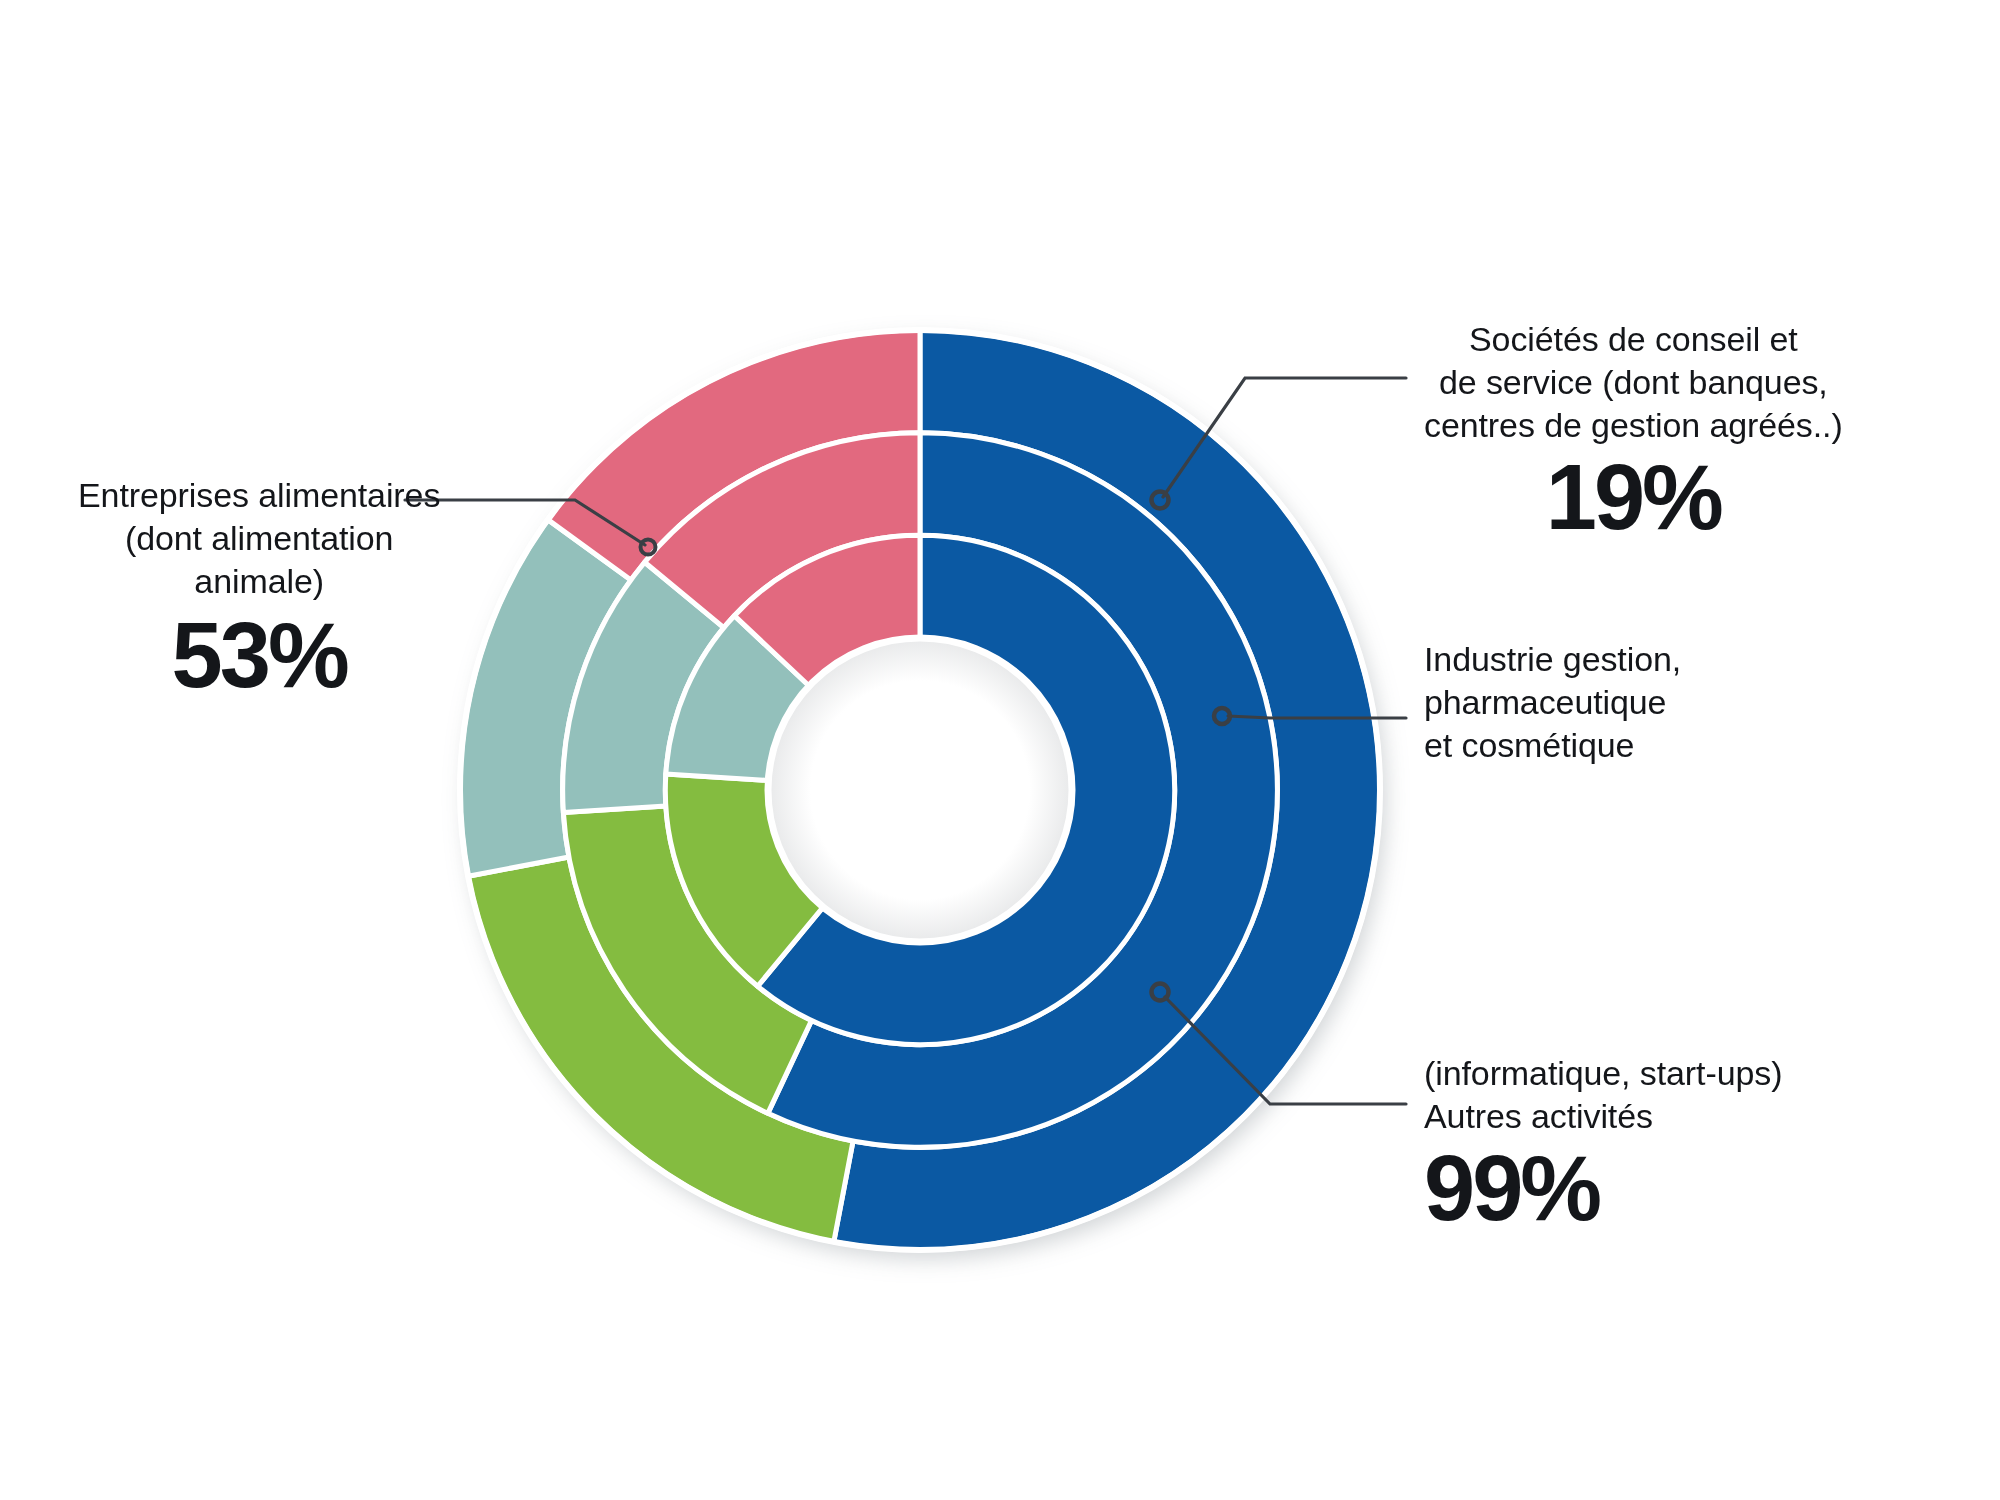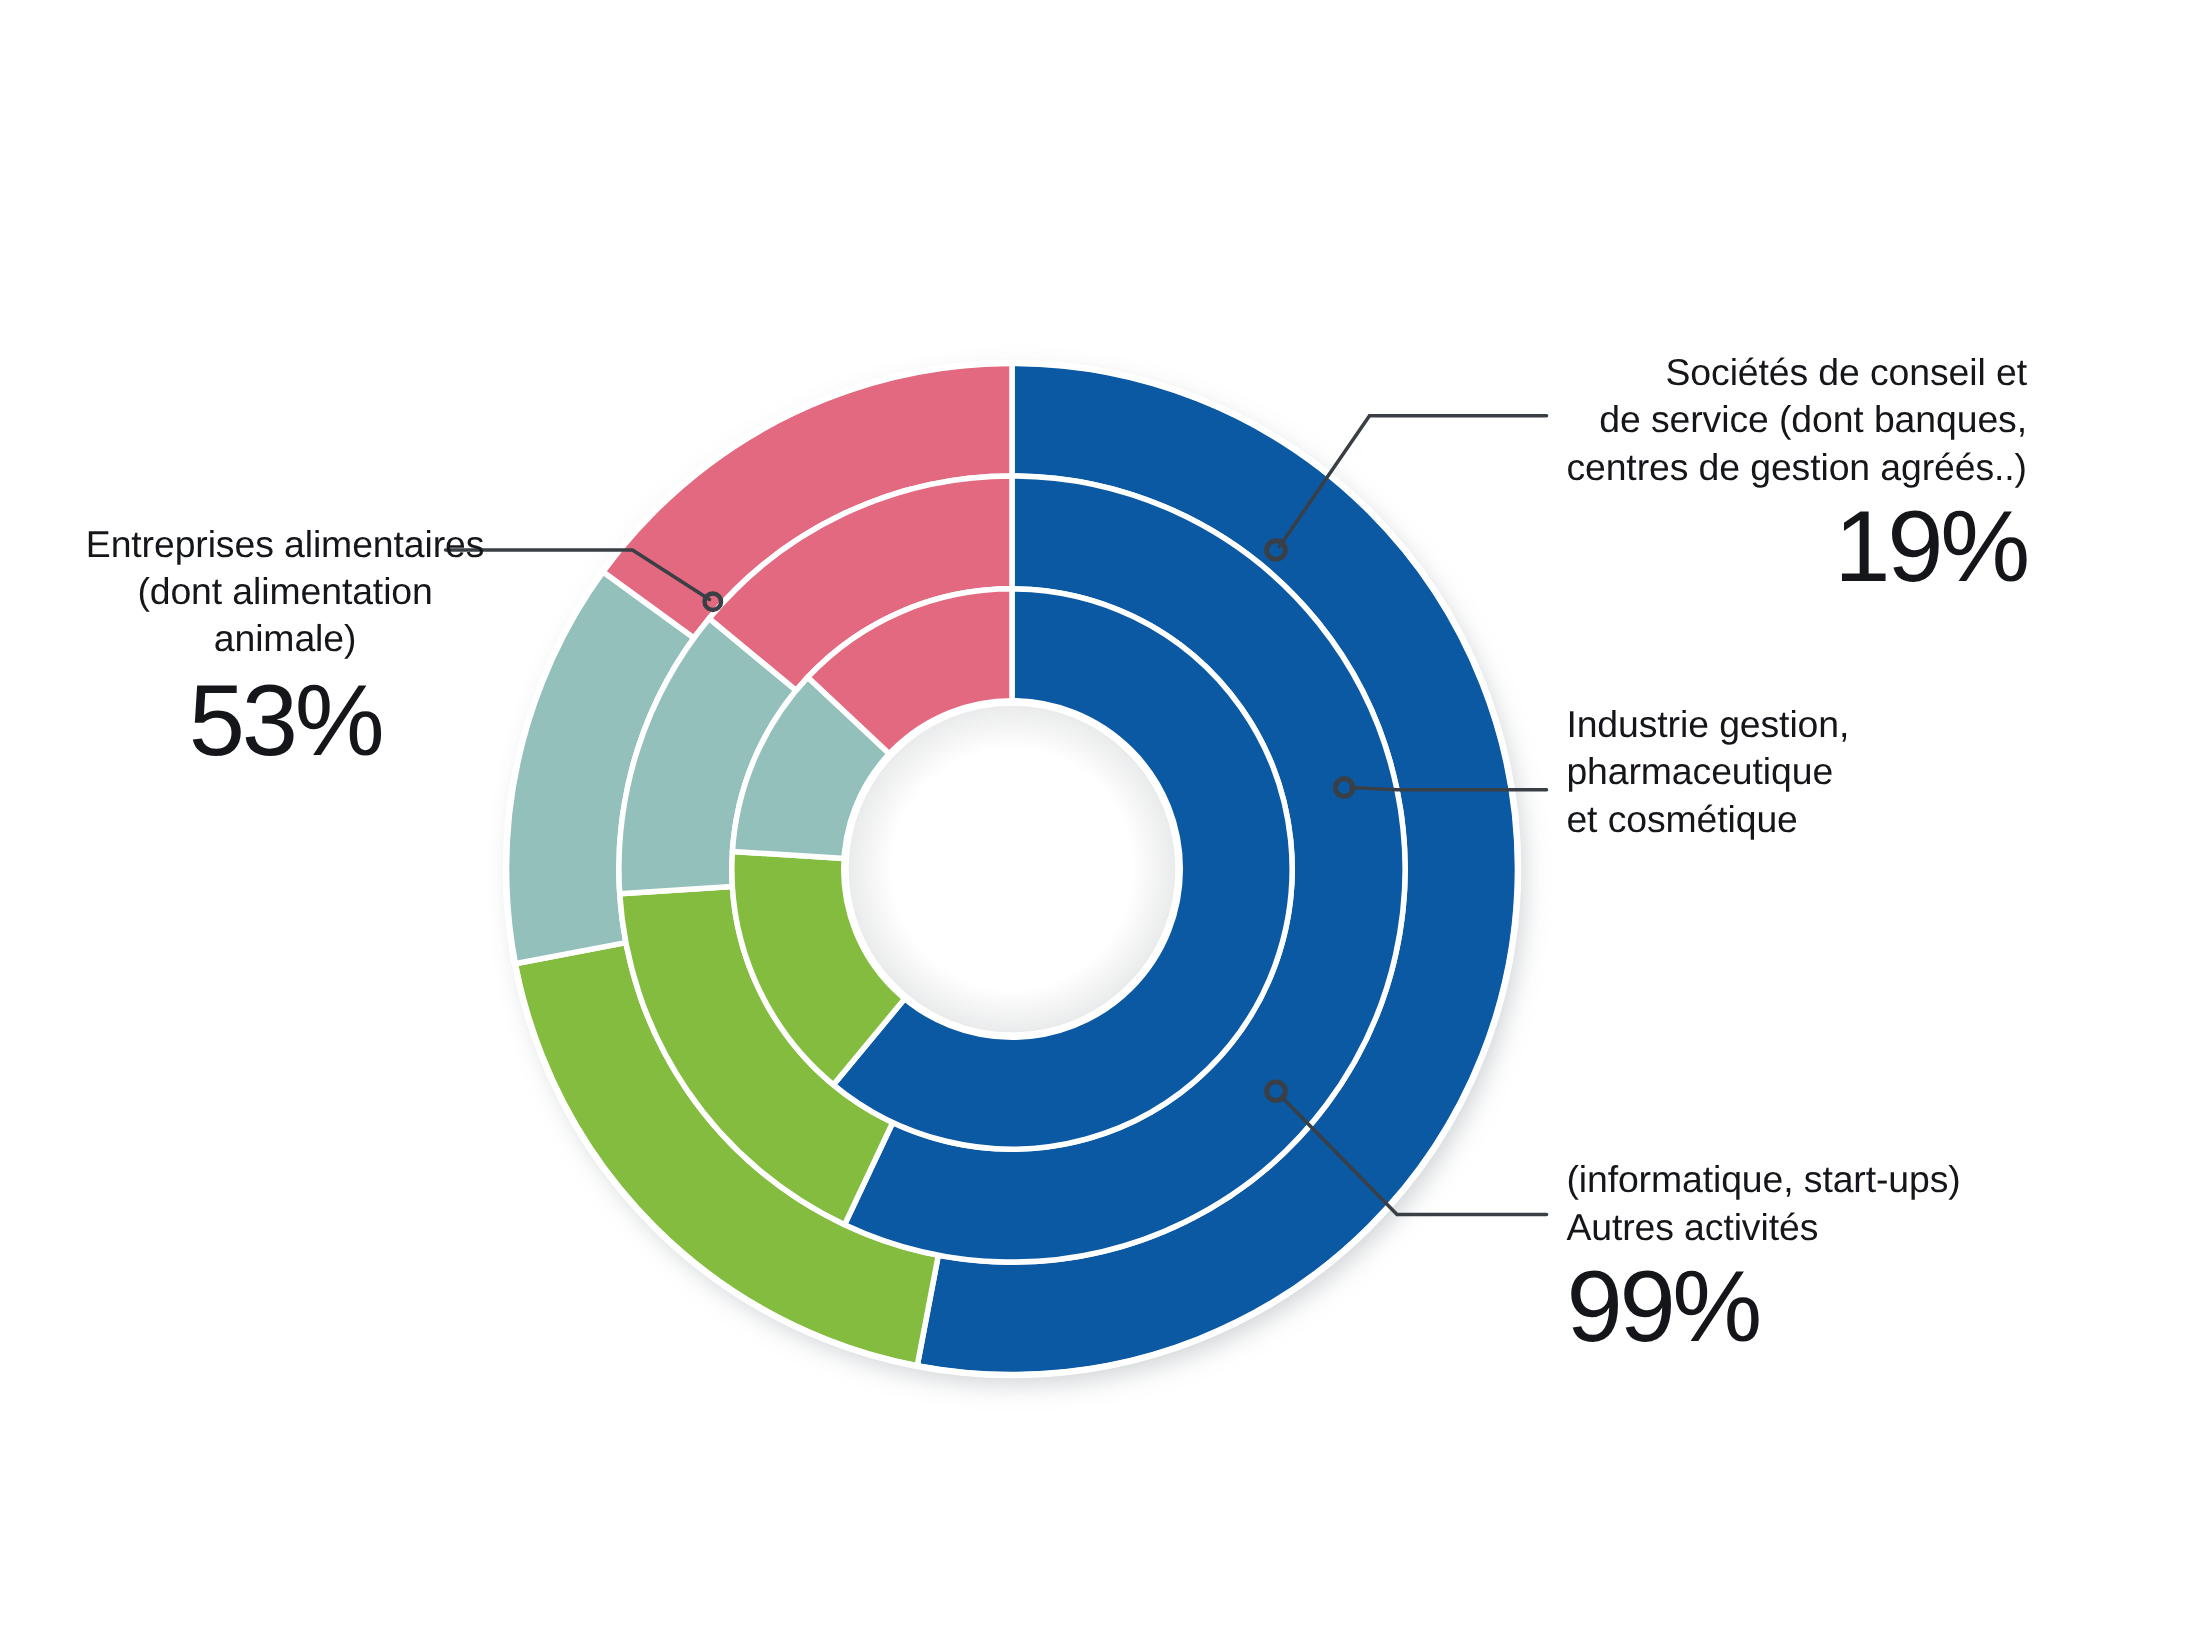--- a/index.html
+++ b/index.html
@@ -15,31 +15,31 @@
   .lbl{position:absolute;color:#14161a;}
   .lbl .line{
     font-size:34px;
     line-height:43px;
     letter-spacing:-0.1px;
     white-space:nowrap;
     font-weight:400;
   }
   .pct{
     font-size:92px;
-    font-weight:400;
+    font-weight:700;
     line-height:96px;
     letter-spacing:-3px;
     margin-top:2px;
   }
 
   
   #label-food{left:78px;top:474px;text-align:center;}
   #label-food .pct{margin-top:4px;}
 
-  #label-consulting{left:1424px;top:318px;text-align:right;}
+  #label-consulting{left:1424px;top:318px;text-align:center;}
   #label-chem{left:1424px;top:638px;text-align:left;}
   #label-other{left:1424px;top:1052px;text-align:left;}
 
   svg{display:block;position:absolute;left:0;top:0;}
 </style>
 </head>
 <body>
 
 <div id="stage">
 

